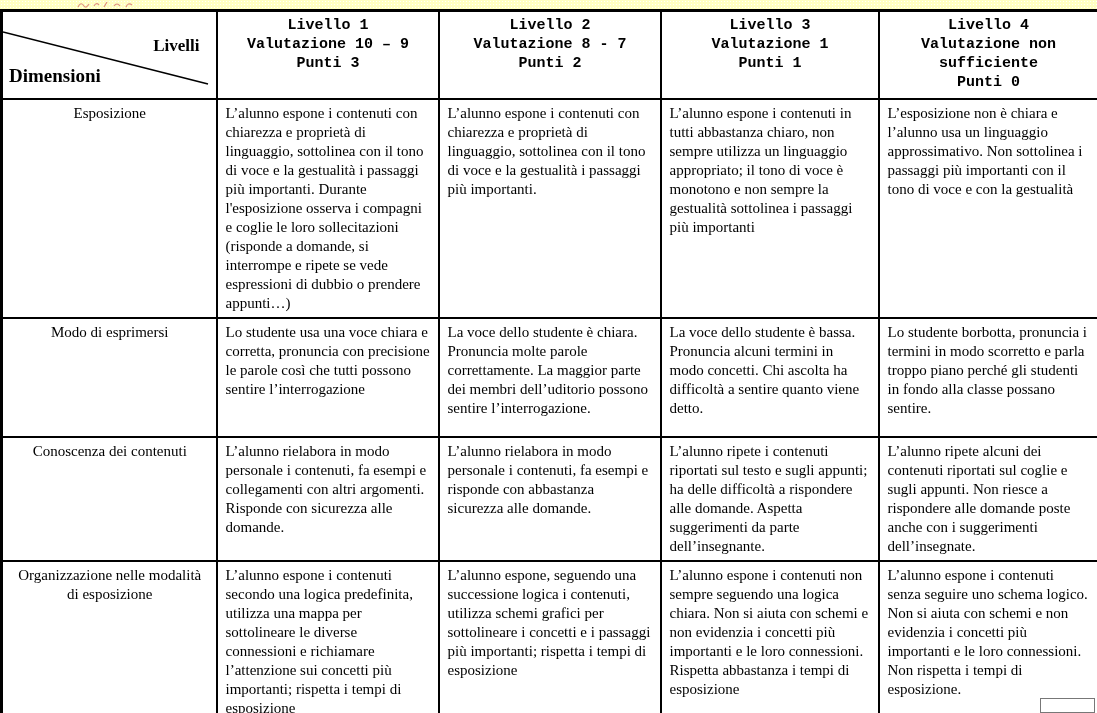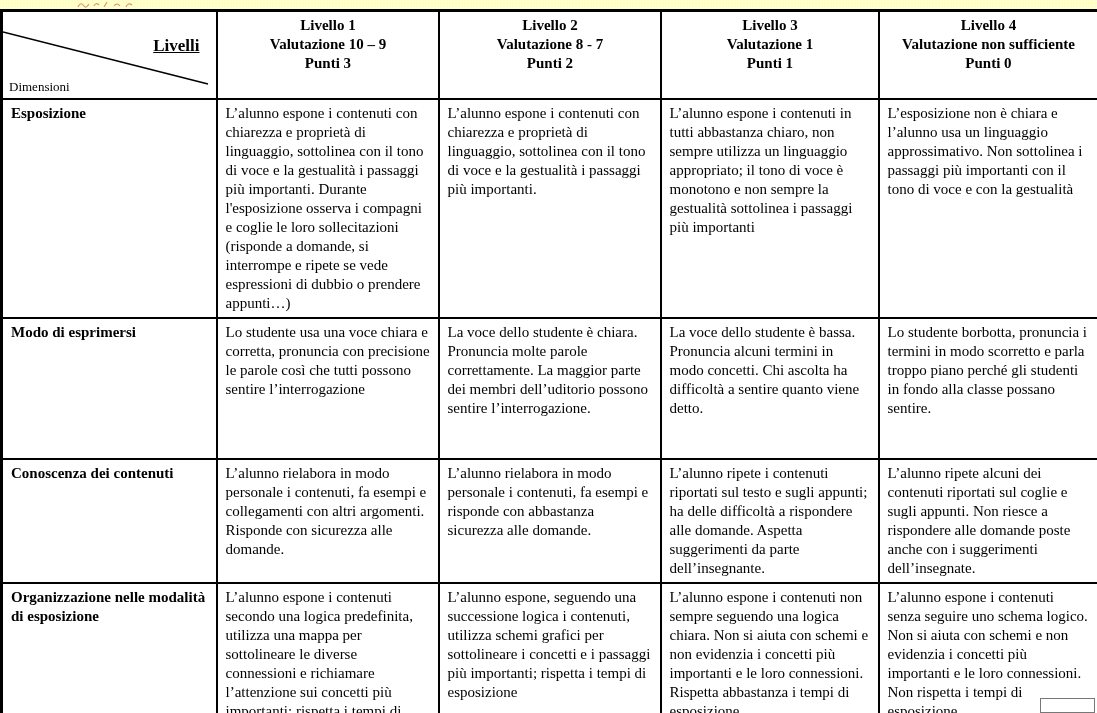--- a/index.html
+++ b/index.html
@@ -27,34 +27,35 @@
     border:2px solid #000;
     vertical-align:top;
     padding:4px 7px 4px 8px;
     font-size:15px;line-height:19px;
     overflow:hidden;
   }
   table.rubric{border:3px solid #000;border-right:4px solid #000;}
   td.corner{position:relative;padding:0;}
   .corner-top{
     position:absolute;top:24px;right:16px;
-    font-weight:bold;font-size:17px;text-decoration:underline;
+    font-weight:bold;font-size:17px;
   }
   .corner-bottom{
-    position:absolute;bottom:2px;left:6px;
-    font-weight:normal;font-size:13px;
+    position:absolute;bottom:13px;left:6px;
+    font-weight:bold;font-size:19px;
   }
   td.colhead{
     text-align:center;vertical-align:top;
     font-weight:bold;font-size:17px;line-height:22px;
     padding-top:7px;
+    font-family:Liberation Mono, monospace;
   }
   td.rowlabel{
-    vertical-align:middle;
-    font-weight:bold;font-size:19px;line-height:26px;
+    text-align:center;vertical-align:middle;
+    font-weight:normal;font-size:19px;line-height:26px;
     padding:2px 6px;
   }
   
   .corner-box{
     position:absolute;right:2px;bottom:0;
     width:55px;height:15px;
     background:#fff;border:1px solid #777;
     box-sizing:border-box;
   }
 </style>
@@ -107,21 +108,21 @@
   </tr>
 
   <tr style="height:217px">
     <td class="rowlabel">Esposizione</td>
     <td>L’alunno espone i contenuti con chiarezza e proprietà di linguaggio, sottolinea con il tono di voce e la gestualità i passaggi più importanti. Durante l'esposizione osserva i compagni e coglie le loro sollecitazioni (risponde a domande, si interrompe e ripete se vede espressioni di dubbio o prendere appunti…)</td>
     <td>L’alunno espone i contenuti con chiarezza e proprietà di linguaggio, sottolinea con il tono di voce e la gestualità i passaggi più importanti.</td>
     <td>L’alunno espone i contenuti in tutti abbastanza chiaro, non sempre utilizza un linguaggio appropriato; il tono di voce è monotono e non sempre la gestualità sottolinea i passaggi più importanti</td>
     <td>L’esposizione non è chiara e l’alunno usa un linguaggio approssimativo. Non sottolinea i passaggi più importanti con il tono di voce e con la gestualità</td>
   </tr>
 
-  <tr style="height:141px">
+  <tr style="height:119px">
     <td class="rowlabel">Modo di esprimersi</td>
     <td>Lo studente usa una voce chiara e corretta, pronuncia con precisione le parole così che tutti possono sentire l’interrogazione</td>
     <td>La voce dello studente è chiara. Pronuncia molte parole correttamente. La maggior parte dei membri dell’uditorio possono sentire l’interrogazione.</td>
     <td>La voce dello studente è bassa. Pronuncia alcuni termini in modo concetti.  Chi ascolta ha difficoltà a sentire quanto viene detto.</td>
     <td>Lo studente borbotta, pronuncia i termini in modo scorretto e parla troppo piano perché gli studenti in fondo alla classe possano sentire.</td>
   </tr>
 
   <tr style="height:119px">
     <td class="rowlabel">Conoscenza dei contenuti</td>
     <td>L’alunno rielabora in modo personale i contenuti, fa esempi e collegamenti con altri argomenti. Risponde con sicurezza alle domande.</td>

